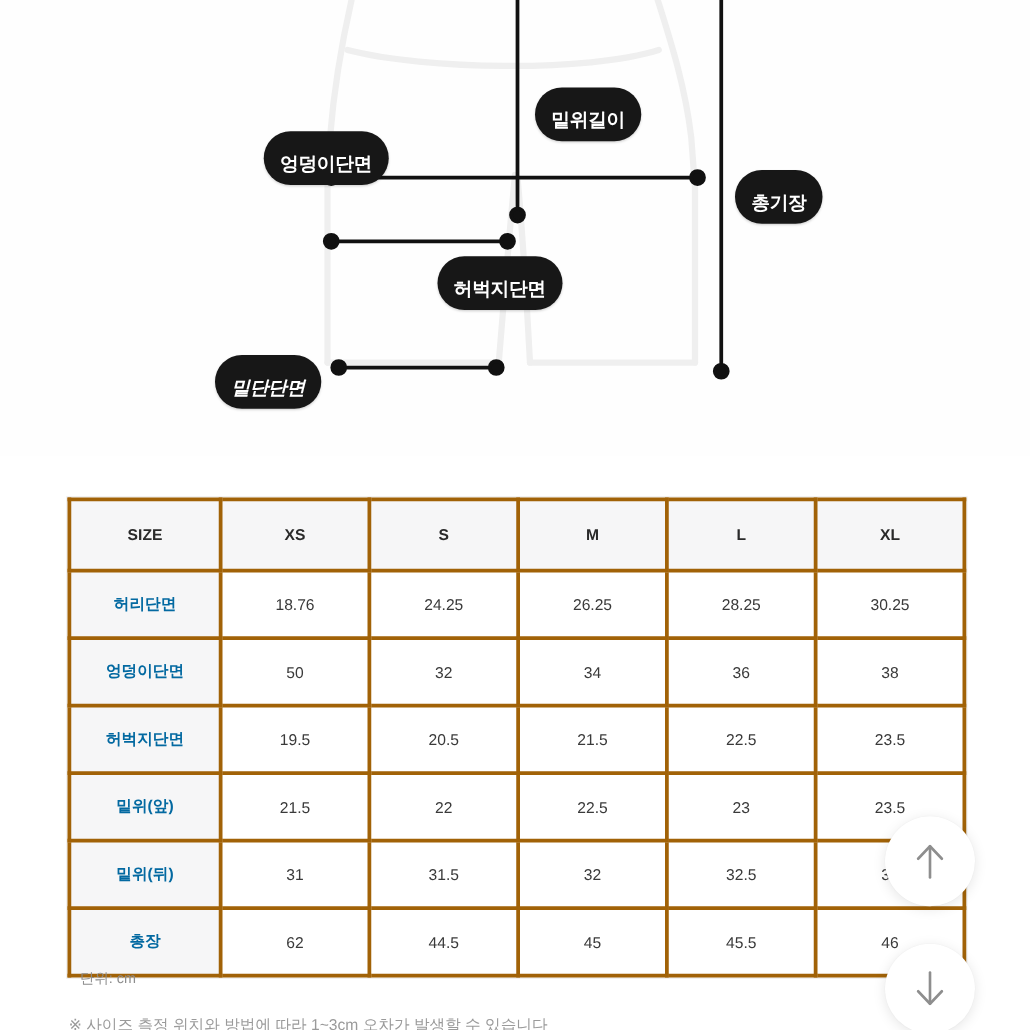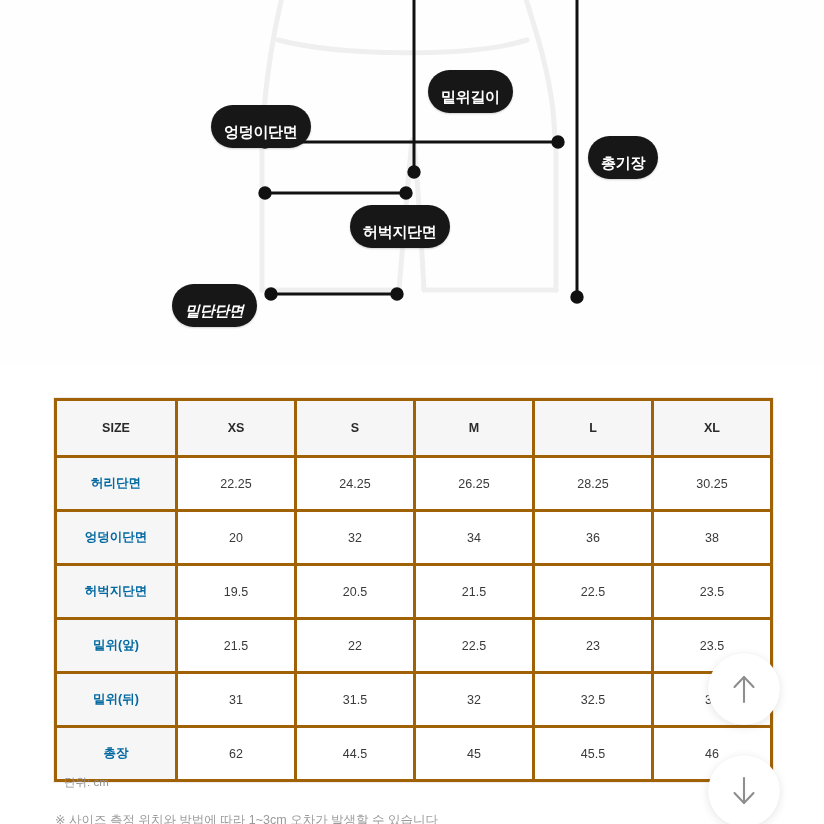--- a/index.html
+++ b/index.html
@@ -207,29 +207,29 @@
         <th>XS</th>
         <th>S</th>
         <th>M</th>
         <th>L</th>
         <th>XL</th>
       </tr>
     </thead>
     <tbody>
       <tr>
         <th>허리단면</th>
-        <td>22.25</td>
+        <td>18.76</td>
         <td>24.25</td>
         <td>26.25</td>
         <td>28.25</td>
         <td>30.25</td>
       </tr>
       <tr>
         <th>엉덩이단면</th>
-        <td>20</td>
+        <td>50</td>
         <td>32</td>
         <td>34</td>
         <td>36</td>
         <td>38</td>
       </tr>
       <tr>
         <th>허벅지단면</th>
         <td>19.5</td>
         <td>20.5</td>
         <td>21.5</td>

